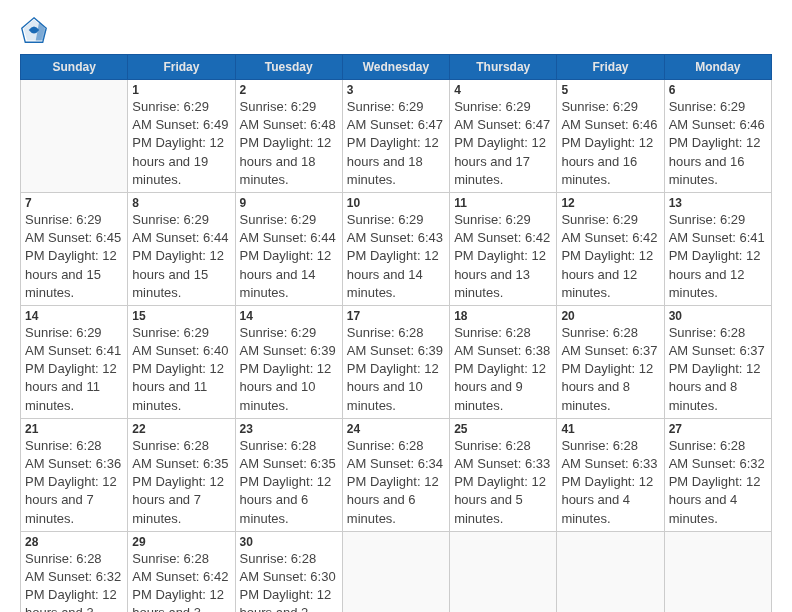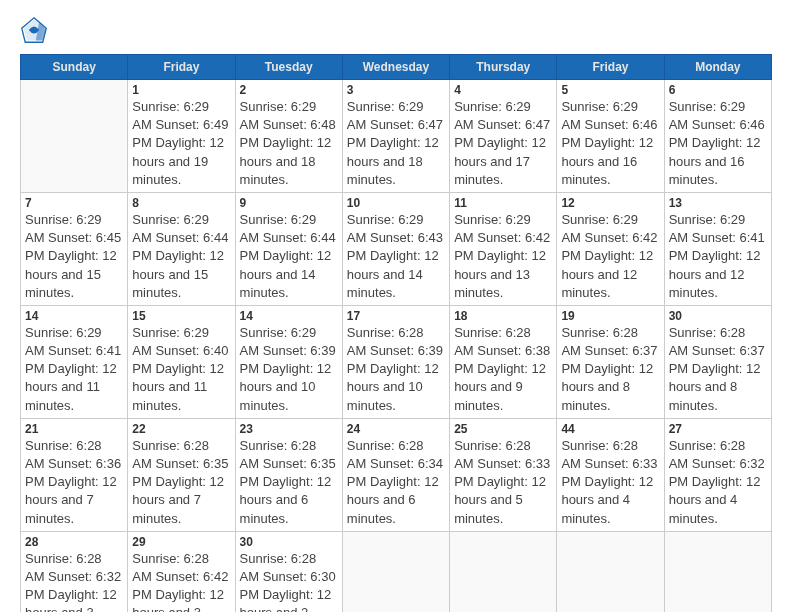--- a/index.html
+++ b/index.html
@@ -265,21 +265,21 @@
 and 10 minutes.</div>
           </td>
           <td>
             <span class="cell-day">18</span>
             <div class="cell-info">Sunrise: 6:28 AM
 Sunset: 6:38 PM
 Daylight: 12 hours
 and 9 minutes.</div>
           </td>
           <td>
-            <span class="cell-day">19</span>
+            <span class="cell-day">20</span>
             <div class="cell-info">Sunrise: 6:28 AM
 Sunset: 6:37 PM
 Daylight: 12 hours
 and 8 minutes.</div>
           </td>
           <td>
             <span class="cell-day">30</span>
             <div class="cell-info">Sunrise: 6:28 AM
 Sunset: 6:37 PM
 Daylight: 12 hours
@@ -316,21 +316,21 @@
 and 6 minutes.</div>
           </td>
           <td>
             <span class="cell-day">25</span>
             <div class="cell-info">Sunrise: 6:28 AM
 Sunset: 6:33 PM
 Daylight: 12 hours
 and 5 minutes.</div>
           </td>
           <td>
-            <span class="cell-day">44</span>
+            <span class="cell-day">41</span>
             <div class="cell-info">Sunrise: 6:28 AM
 Sunset: 6:33 PM
 Daylight: 12 hours
 and 4 minutes.</div>
           </td>
           <td>
             <span class="cell-day">27</span>
             <div class="cell-info">Sunrise: 6:28 AM
 Sunset: 6:32 PM
 Daylight: 12 hours

